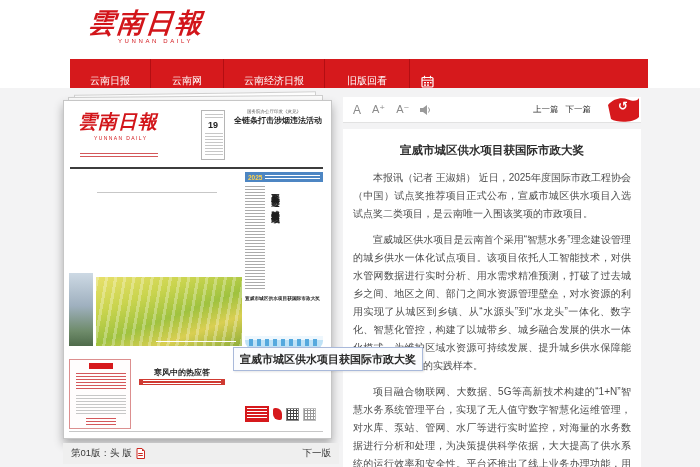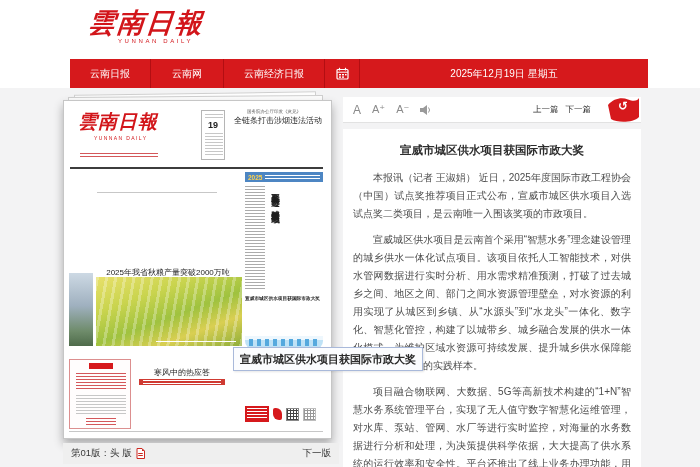--- a/index.html
+++ b/index.html
@@ -9,38 +9,38 @@
   
   .band{position:absolute;left:0;top:88px;width:700px;height:379px;background:#f3f3f4}
   
   .logo{position:absolute;left:88px;top:5px;cursor:pointer}
   .logo-zh{font-family:"DejaVu Serif","Liberation Serif",serif;font-weight:bold;font-style:italic;
            font-size:27px;color:#d2151a;letter-spacing:2px;transform:skewX(-5deg)}
   .logo-en{font-size:6px;color:#d2151a;letter-spacing:2.6px;margin:-3px 0 0 30px}
   
   .nav{position:absolute;left:70px;top:59px;width:578px;height:29px;background:#d6191c;
        display:flex;align-items:stretch;color:#fff;font-size:10px}
-  .nav-item{display:flex;align-items:center;justify-content:center;border-right:1px solid #b30e12;cursor:pointer}
+  .nav-item{display:flex;align-items:flex-end;justify-content:center;border-right:1px solid #b30e12;cursor:pointer}
   .nav-item:last-child{border-right:none}
   
   .np-stack{position:absolute;background:#fdfdfd;border:1px solid #cfcfcf;height:5px}
   .np{position:absolute;left:63px;top:100px;width:267px;height:337px;background:#fff;
       border:1px solid #c6c6c6;box-shadow:0 5px 9px rgba(0,0,0,.30);overflow:hidden;cursor:pointer}
   .np *{position:absolute;box-sizing:border-box}
   .fl{background-image:repeating-linear-gradient(to bottom,#ababab 0,#ababab 1px,transparent 1px,transparent 3px)}
   .fl-light{background-image:repeating-linear-gradient(to bottom,#c7c7c7 0,#c7c7c7 1px,transparent 1px,transparent 3px)}
   .fl-red{background-image:repeating-linear-gradient(to bottom,#d4575a 0,#d4575a 1px,transparent 1px,transparent 3px)}
   .fl-white{background-image:repeating-linear-gradient(to bottom,#ffffff 0,#ffffff 1px,transparent 1px,transparent 3px)}
   .fl-pink{background-color:#f7dede;background-image:repeating-linear-gradient(to bottom,#d79c9c 0,#d79c9c 1px,transparent 1px,transparent 3px)}
   .cols{display:flex;gap:4px}
   .cols>div{flex:1}
   .np-mast-zh{font-family:"DejaVu Serif","Liberation Serif",serif;font-weight:bold;font-style:italic;
               font-size:19px;color:#d2151a;letter-spacing:1px;white-space:nowrap}
   .np-mast-en{font-size:5px;color:#d2151a;letter-spacing:1.4px}
-  .np-h{font-weight:normal;color:#1e1e1e;white-space:nowrap}
+  .np-h{font-weight:bold;color:#1e1e1e;white-space:nowrap}
   .vert{writing-mode:vertical-rl;text-orientation:upright;font-weight:bold;font-size:8.5px;
         letter-spacing:1px;color:#1e1e1e}
   .scaled{transform-origin:0 0;white-space:nowrap;font-weight:bold;color:#1e1e1e}
   .photo-terrace{background:linear-gradient(160deg,#e8e06a,#c9d44e 30%,#9fc23f 55%,#d9cf52 75%,#8fae3a)}
   .photo-terrace:after{content:"";position:absolute;inset:0;
         background:repeating-linear-gradient(100deg,rgba(255,255,255,.28) 0 3px,transparent 3px 9px)}
   .photo-stone{background:linear-gradient(to bottom,#cdd9e4,#9fb0bf 45%,#6e8b6a 80%,#4e6b4a)}
   .skyline{background:linear-gradient(to bottom,#eef7fd 0 30%,#bfe2f6 30% 100%);border-radius:0 0 8px 8px}
   .skyline>i{position:absolute;left:4px;right:4px;top:3px;height:7px;
         background:repeating-linear-gradient(90deg,#55a9de 0 4px,transparent 4px 8px)}
@@ -82,36 +82,36 @@
 <div class="nav">
   <div class="nav-item" style="width:80px">
       <span>云南日报</span>
     </div>
   <div class="nav-item" style="width:72px">
       <span>云南网</span>
     </div>
   <div class="nav-item" style="width:100px">
       <span>云南经济日报</span>
     </div>
+  <div class="nav-item" style="width:84px">
+      <span>旧版回看</span>
+    </div>
   <div class="nav-item" style="width:34px">
     <svg width="13" height="13" viewBox="0 0 13 13">
       <rect x="1" y="2.5" width="11" height="9.5" rx="1" fill="none" stroke="#fff" stroke-width="1.2"></rect>
       <line x1="3.5" y1="0.8" x2="3.5" y2="3.5" stroke="#fff" stroke-width="1.2"></line>
       <line x1="9.5" y1="0.8" x2="9.5" y2="3.5" stroke="#fff" stroke-width="1.2"></line>
       <line x1="1" y1="5.2" x2="12" y2="5.2" stroke="#fff" stroke-width="1"></line>
       <rect x="3" y="7" width="2" height="1.4" fill="#fff"></rect>
         <rect x="6" y="7" width="2" height="1.4" fill="#fff"></rect>
       <rect x="9" y="7" width="1.6" height="1.4" fill="#fff"></rect>
         <rect x="3" y="9.4" width="2" height="1.4" fill="#fff"></rect>
       <rect x="6" y="9.4" width="2" height="1.4" fill="#fff"></rect>
     </svg>
   </div>
-  <div class="nav-item" style="flex:1">
-      <span>2025年12月19日 星期五</span>
-    </div>
 </div>
 
 <div class="np-stack" style="left:74px;top:93px;width:240px;transform:rotate(-0.8deg)"></div>
 <div class="np-stack" style="left:68px;top:96px;width:253px;transform:rotate(-0.4deg)"></div>
 
 <div class="np">
 
   <div style="left:14px;top:8px;width:120px;height:56px">
     <div class="np-mast-zh" style="position:static">雲南日報</div>
     <div class="np-mast-en" style="position:static;margin-left:16px">YUNNAN DAILY</div>
@@ -146,21 +146,20 @@
     <span style="position:static;font-size:6.5px;font-weight:bold;color:#ffd24d">2025</span>
     <span class="fl-white" style="position:static;flex:1;height:4px"></span>
   </div>
   <div class="fl" style="left:181px;top:85px;width:20px;height:104px"></div>
   <div class="vert" style="left:204px;top:85px;width:14px;height:108px">聚焦五大赛道 破解发展瓶颈</div>
   <div class="cols" style="left:222px;top:85px;width:37px;height:104px">
     <div class="fl"></div>
       <div class="fl"></div>
   </div>
 
-  <div class="np-h" style="left:30px;top:166px;width:148px;text-align:center;font-size:8px">2025年我省秋粮产量突破2000万吨</div>
   <div class="photo-stone" style="left:5px;top:172px;width:24px;height:73px"></div>
   <div class="photo-terrace" style="left:32px;top:176px;width:146px;height:69px">
     <div class="fl-white" style="left:60px;bottom:2px;width:80px;height:3px"></div>
   </div>
   <div class="cols" style="left:5px;top:248px;width:173px;height:9px">
     <div class="fl"></div>
       <div class="fl"></div>
       <div class="fl"></div>
       <div class="fl"></div>
   </div>

